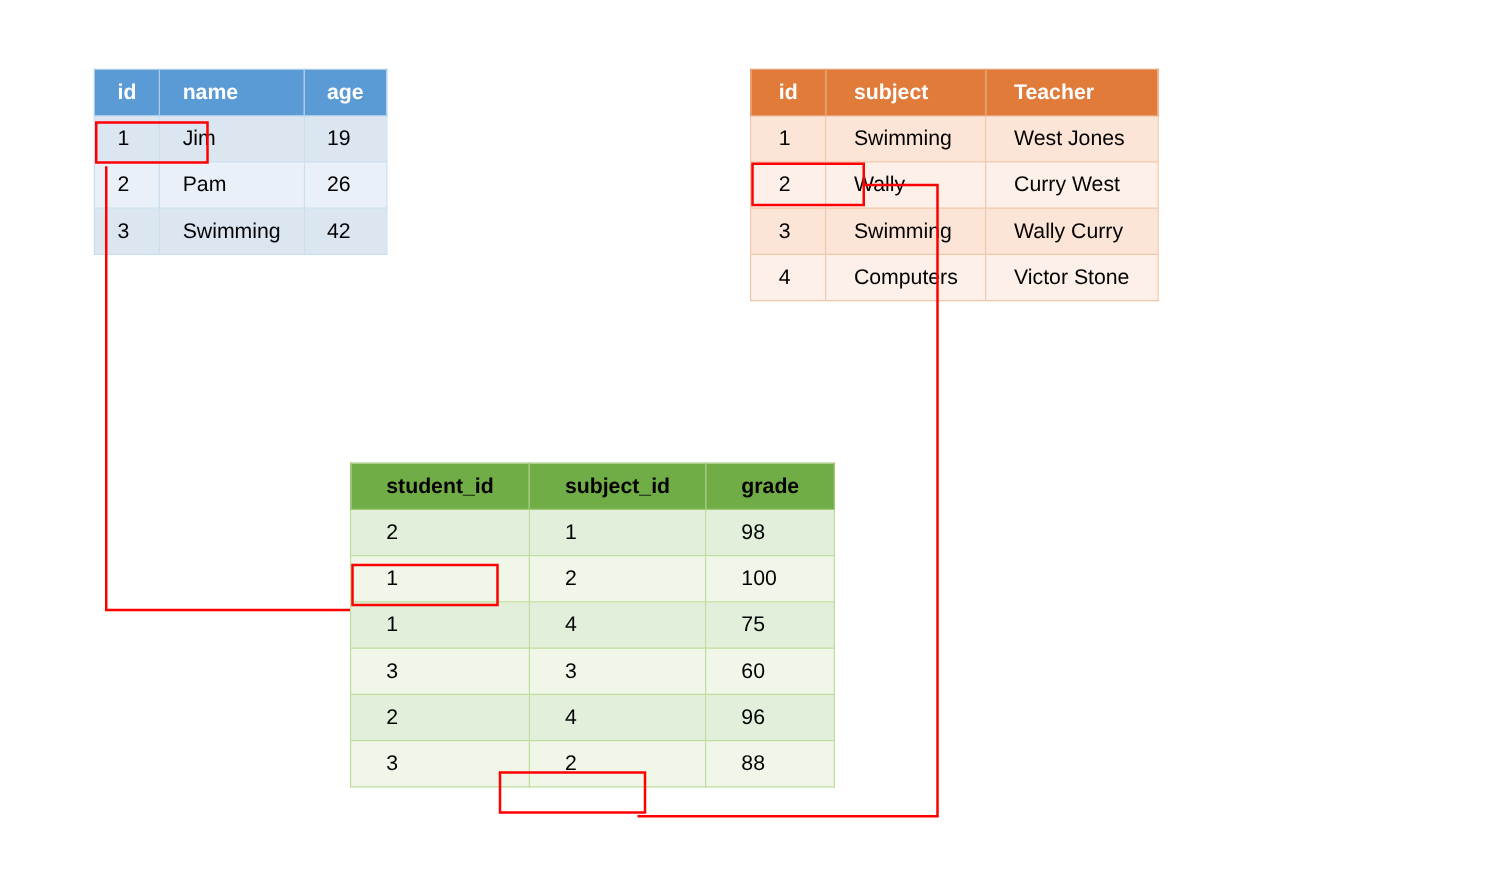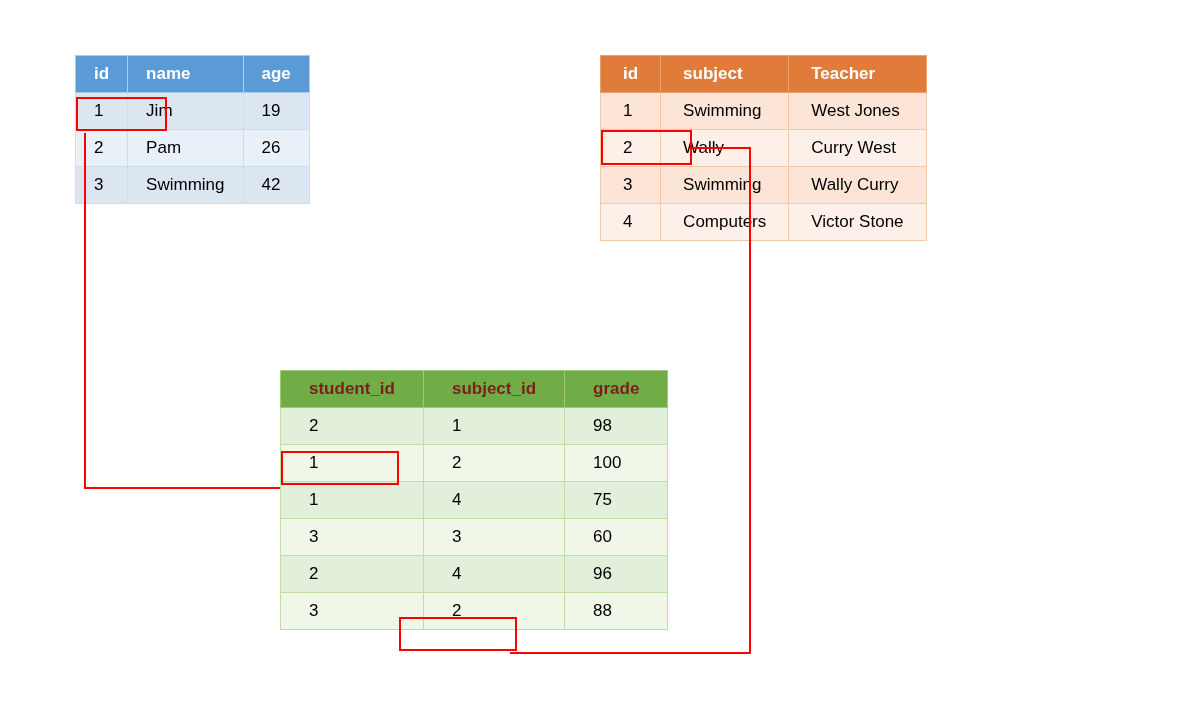--- a/index.html
+++ b/index.html
@@ -69,21 +69,21 @@
       background-color: #fdf0e8;
     }
 
     
     .grades-table {
       top: 370px;
       left: 280px;
     }
     .grades-table th {
       background-color: #70ad47;
-      color: #7f1d1d;
+      color: #000000;
       font-weight: bold;
       padding: 8px 28px;
       text-align: right;
       border: 1px solid #a0c878;
     }
     .grades-table td {
       padding: 8px 28px;
       border: 1px solid #c0dda0;
     }
     .grades-table tr:nth-child(odd) td {

